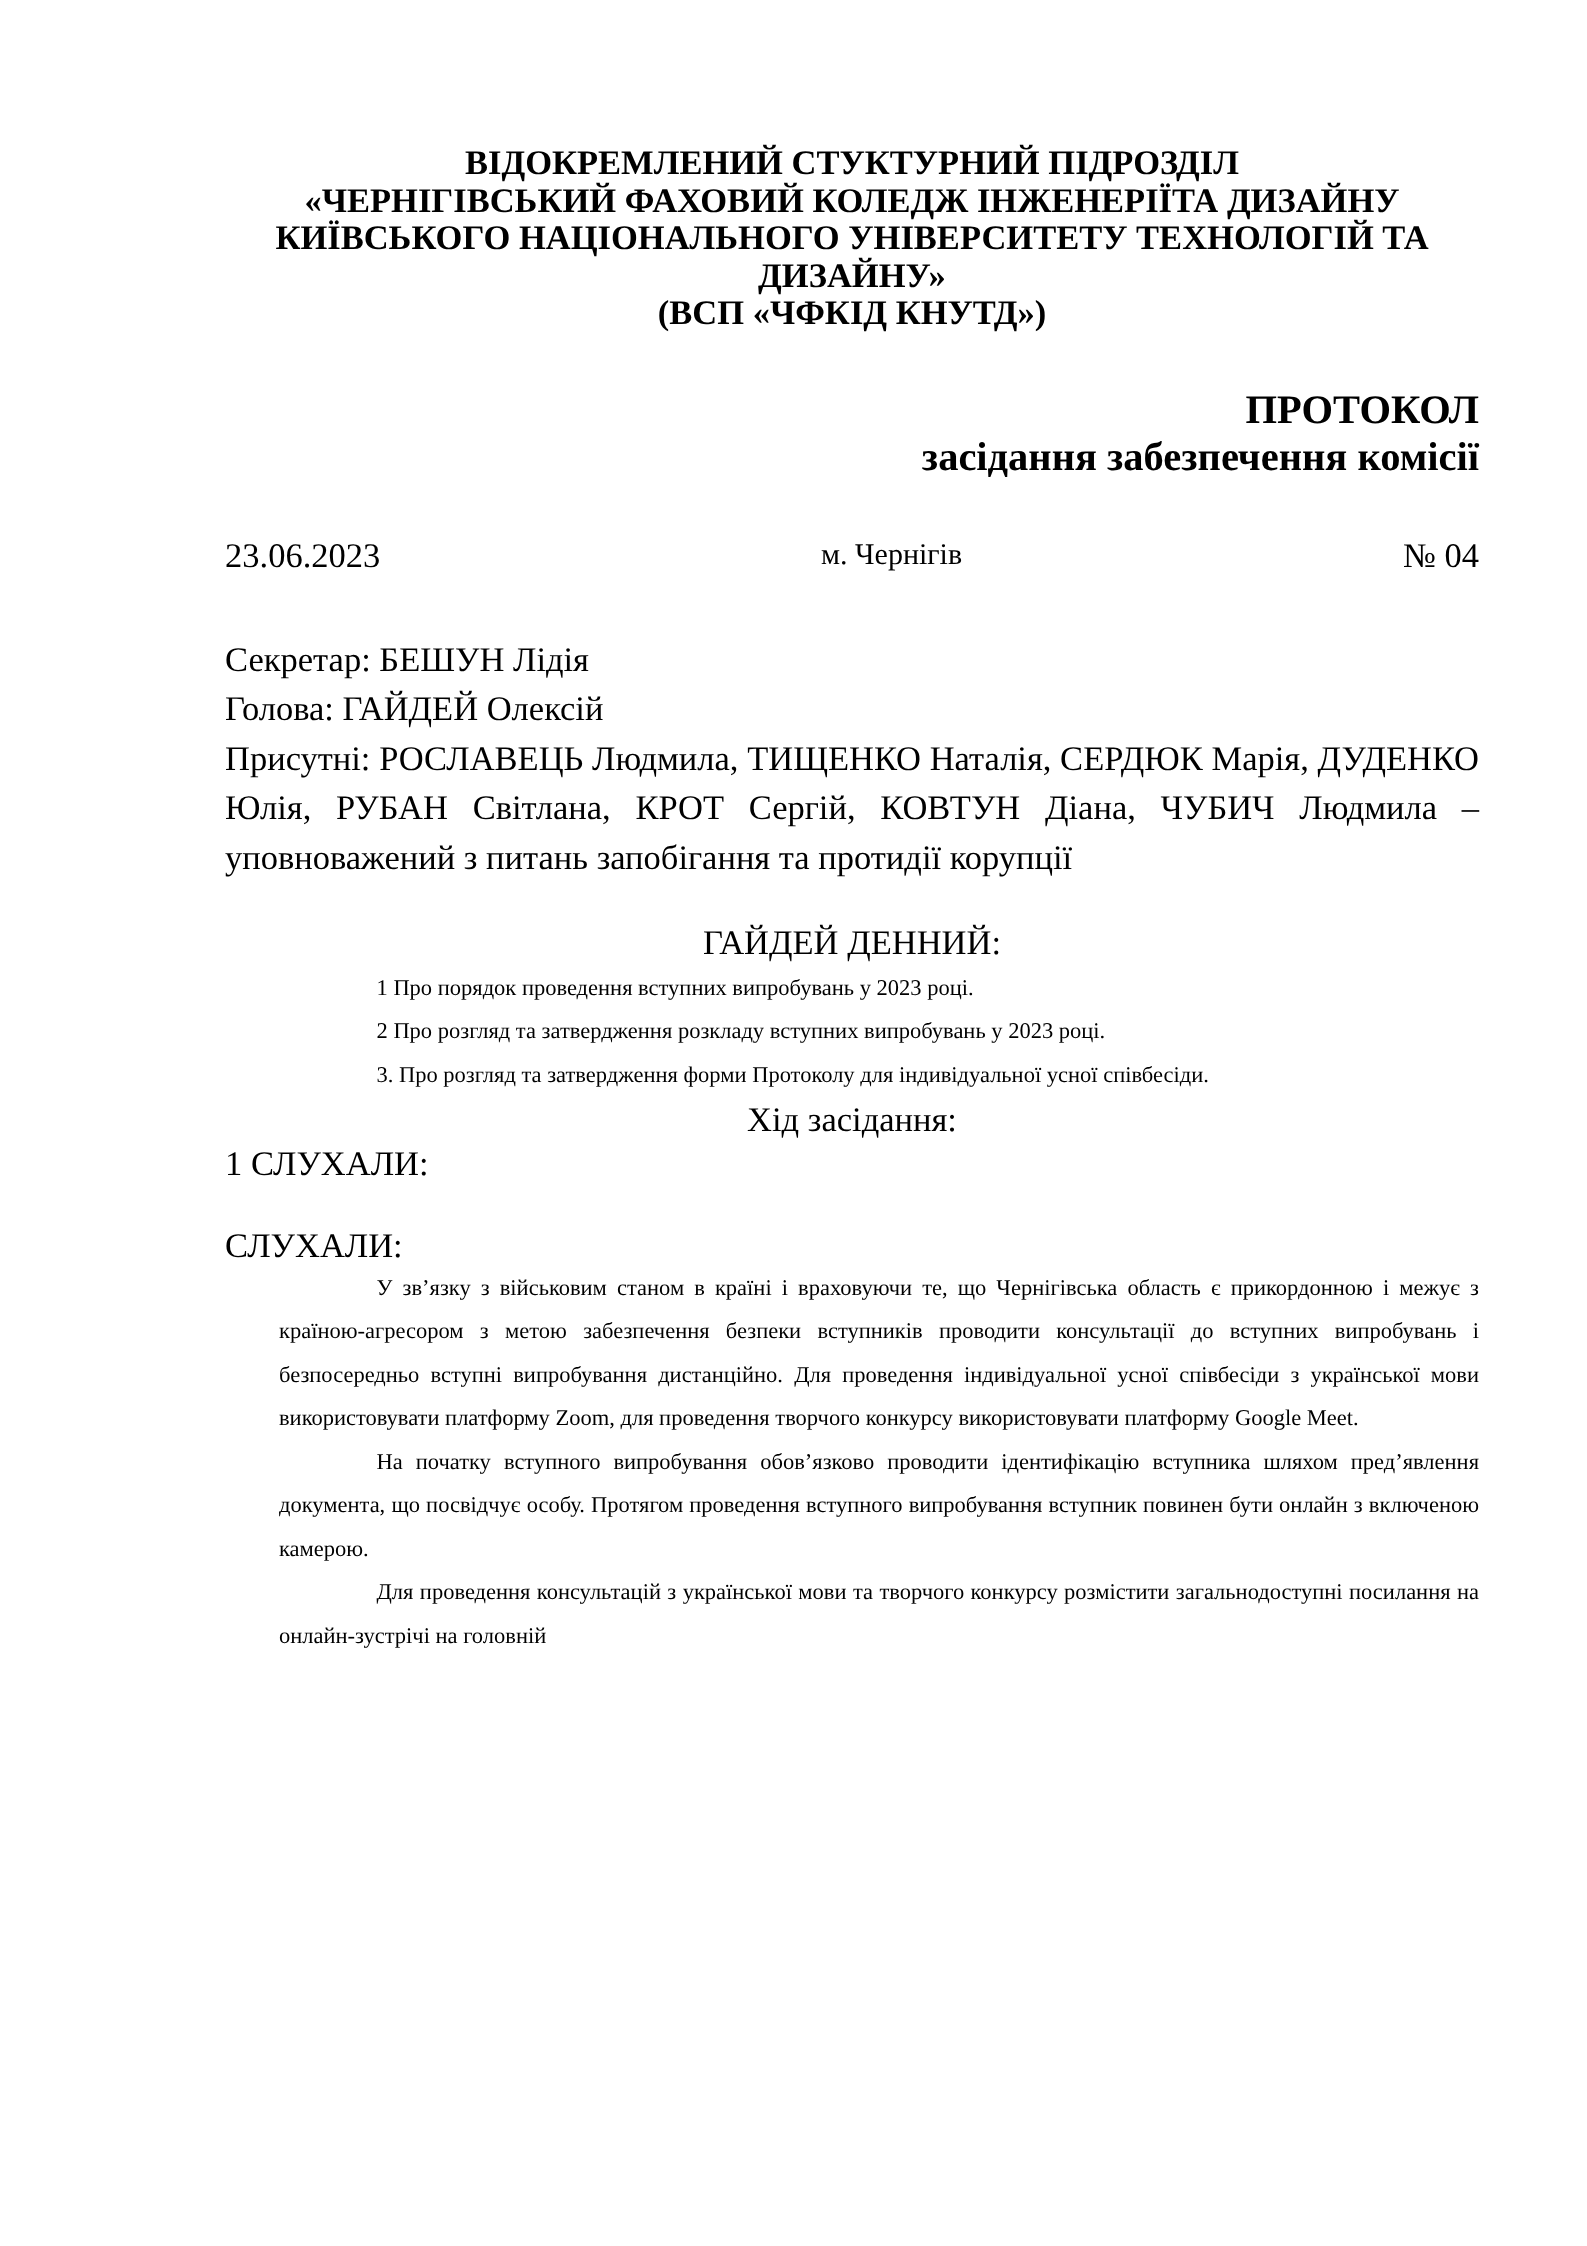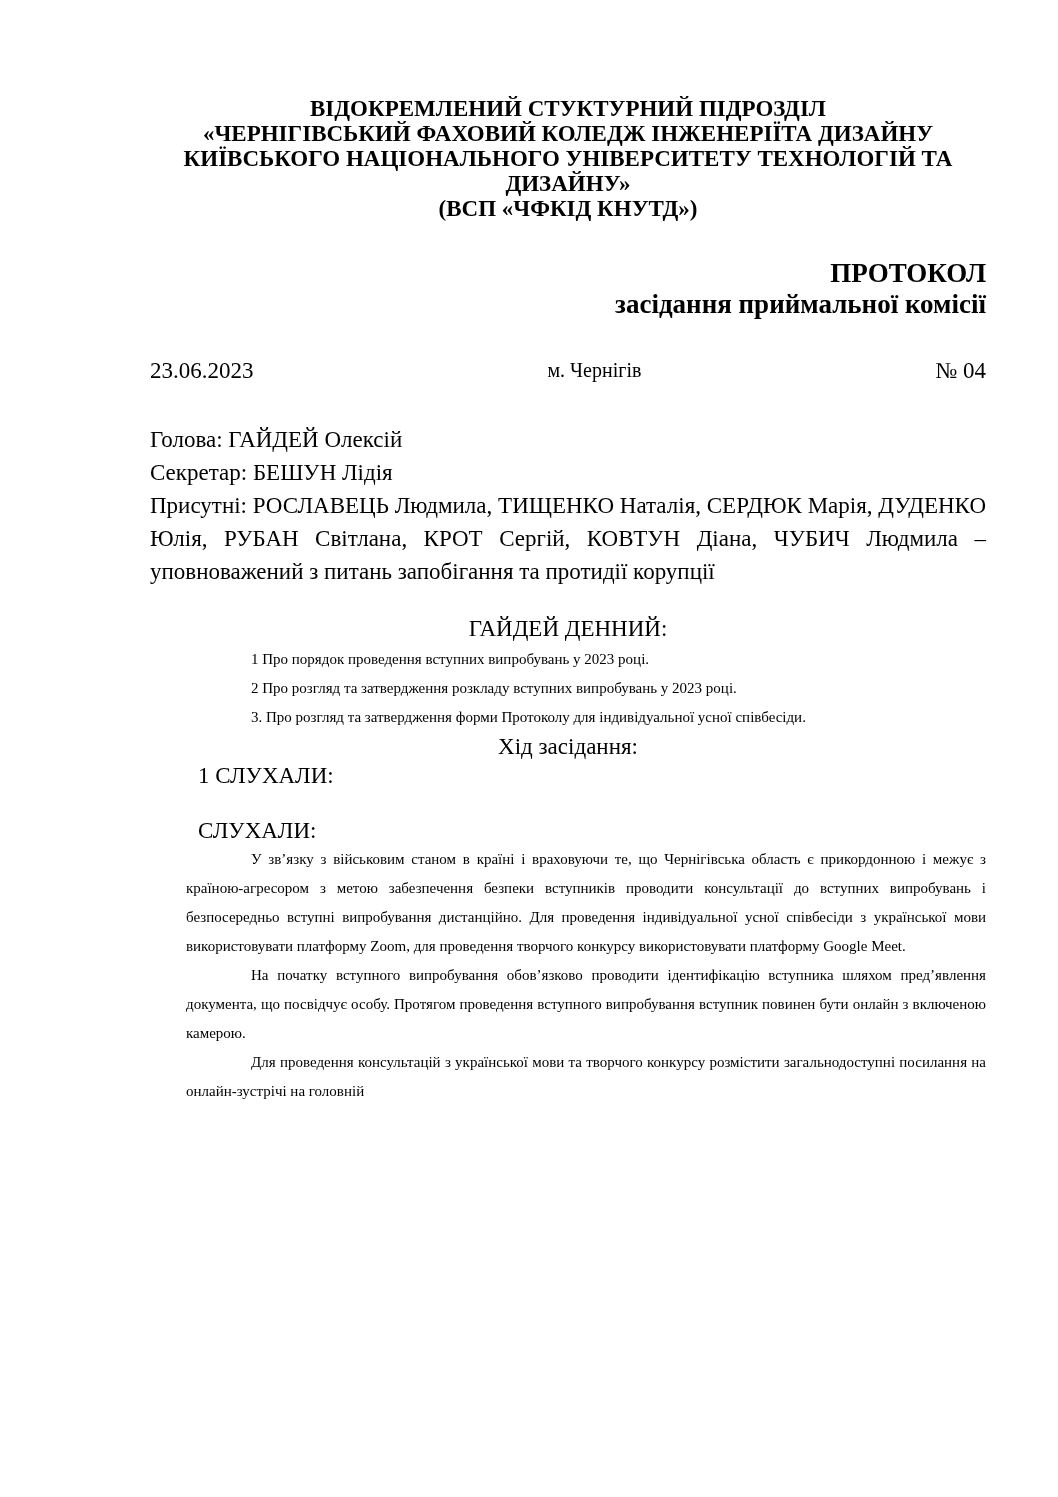--- a/index.html
+++ b/index.html
@@ -57,21 +57,20 @@
     line-height: 32px;
   }
   .proceedings-heading {
     text-align: center;
     font-size: 23px;
     line-height: 29px;
   }
   .sub-heading {
     font-size: 23px;
     line-height: 29px;
-    margin-left: 48px;
   }
   .resolved-heading { margin-top: 26px; }
   
   .body-par {
     font-size: 15px;
     line-height: 29px;
     text-align: justify;
     text-indent: 65px;
     margin-left: 36px;
   }
@@ -84,32 +83,32 @@
   <div class="doc-header">
     <div>ВІДОКРЕМЛЕНИЙ СТУКТУРНИЙ ПІДРОЗДІЛ</div>
     <div>«ЧЕРНІГІВСЬКИЙ ФАХОВИЙ КОЛЕДЖ ІНЖЕНЕРІЇТА ДИЗАЙНУ</div>
     <div>КИЇВСЬКОГО НАЦІОНАЛЬНОГО УНІВЕРСИТЕТУ ТЕХНОЛОГІЙ ТА</div>
     <div>ДИЗАЙНУ»</div>
     <div>(ВСП «ЧФКІД КНУТД»)</div>
   </div>
 
   <div class="title-block">
     <div>ПРОТОКОЛ</div>
-    <div>засідання приймальної комісії</div>
+    <div>засідання забезпечення комісії</div>
   </div>
 
   <div class="meta-row">
     <span class="meta-date">23.06.2023</span>
     <span class="meta-city">м. Чернігів</span>
     <span class="meta-number">№ 04</span>
   </div>
 
   <div class="officials">
+    <p>Секретар: БЕШУН Лідія</p>
     <p>Голова: ГАЙДЕЙ Олексій</p>
-    <p>Секретар: БЕШУН Лідія</p>
     <p>Присутні: РОСЛАВЕЦЬ Людмила, ТИЩЕНКО Наталія, СЕРДЮК Марія, ДУДЕНКО Юлія, РУБАН Світлана, КРОТ Сергій, КОВТУН Діана, ЧУБИЧ Людмила – уповноважений з питань запобігання та протидії корупції</p>
   </div>
 
   <div class="agenda-heading">ГАЙДЕЙ ДЕННИЙ:</div>
 
   <div>
     <p class="body-par">1 Про порядок проведення вступних випробувань у 2023 році.</p>
     <p class="body-par">2 Про розгляд та затвердження розкладу вступних випробувань у 2023 році.</p>
     <p class="body-par">3. Про розгляд та затвердження форми Протоколу для індивідуальної усної співбесіди.</p>
   </div>

